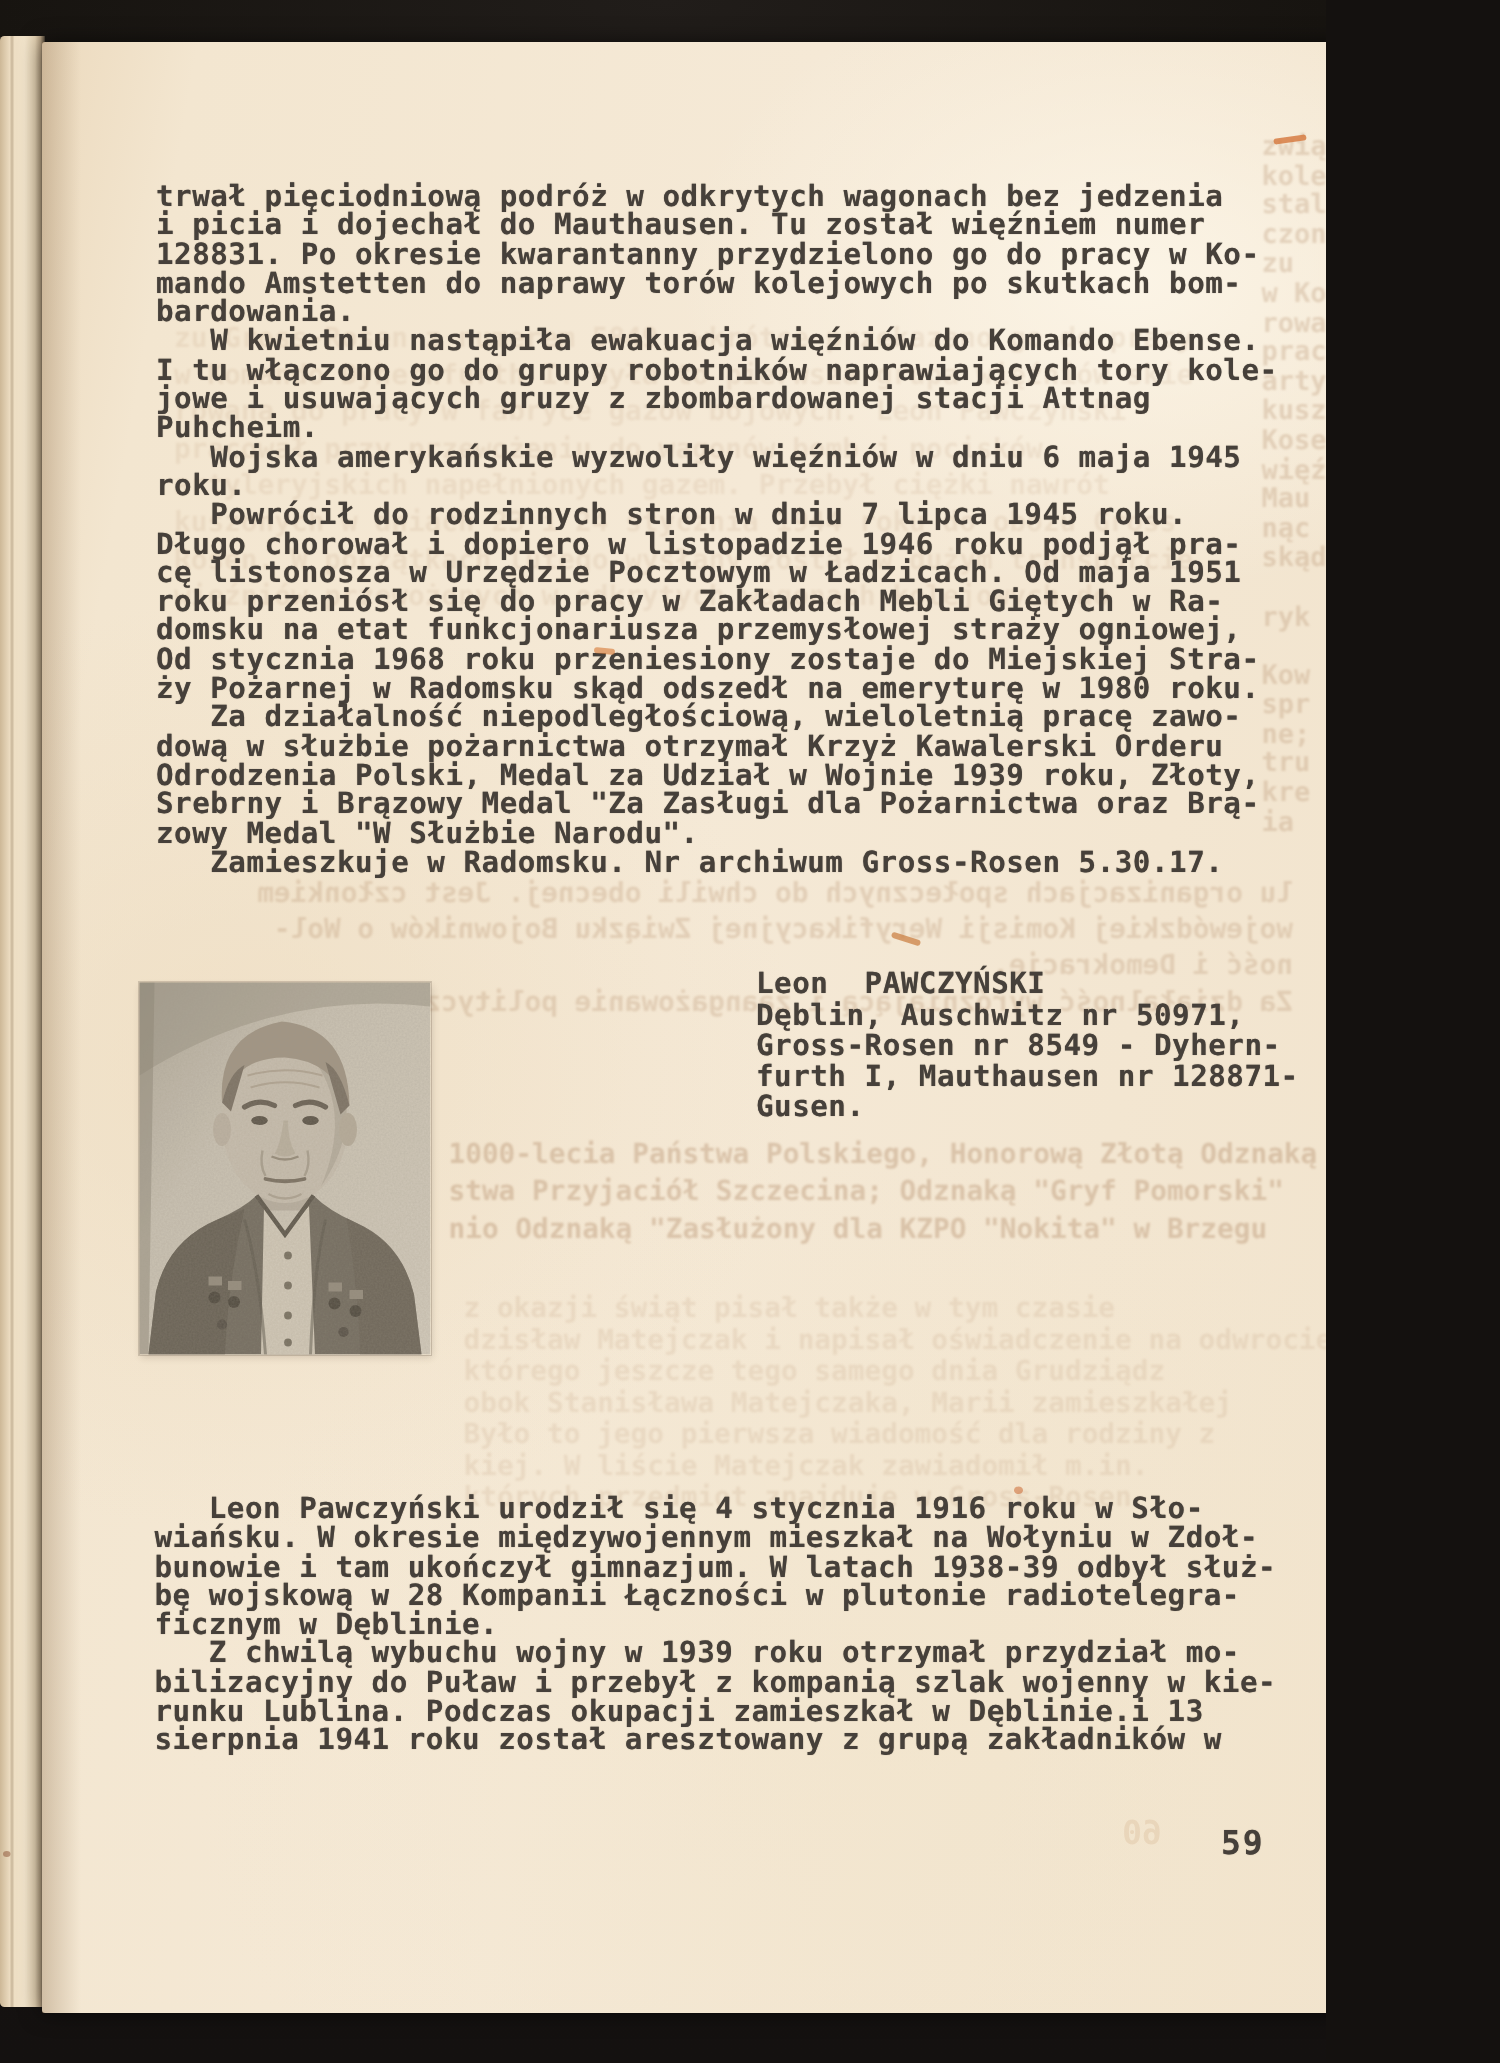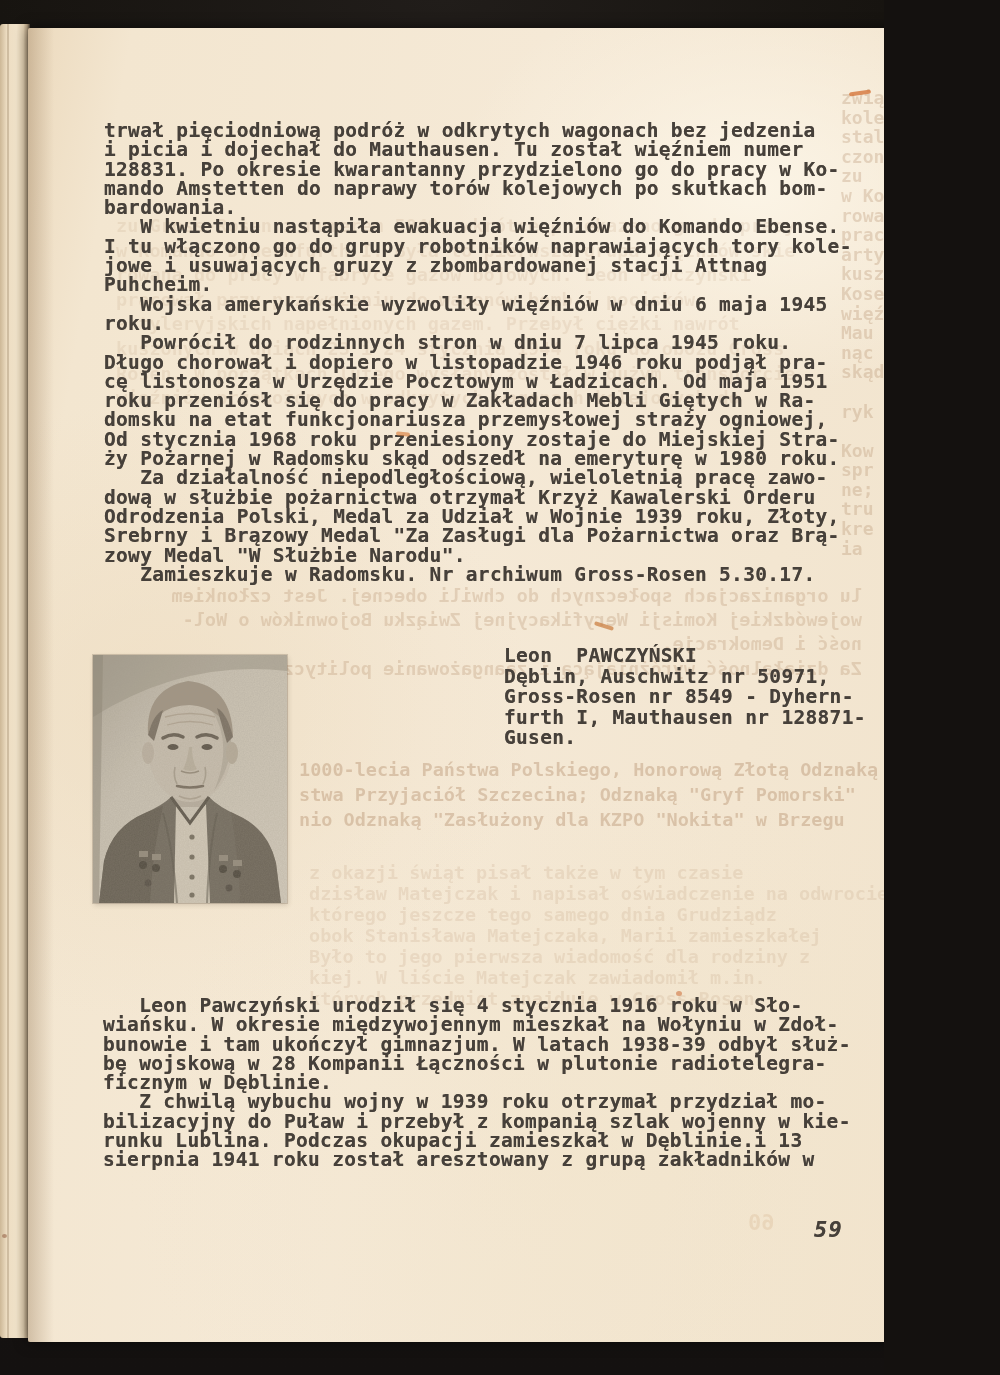--- a/index.html
+++ b/index.html
@@ -27,21 +27,21 @@
   .page-edge-highlight{position:absolute;left:956px;top:32px;width:10px;height:1306px;
       background:linear-gradient(90deg,#e8dcc6,#fcf8ee 45%,#c8bca4);
       border-radius:0 8px 3px 0;}
   
   .typed{position:absolute;font-family:"DejaVu Sans Mono",monospace;font-weight:bold;
       white-space:pre;color:#46403a;font-size:19.5px;line-height:19.3px;letter-spacing:.32px;
       text-shadow:0 0 .6px rgba(66,57,47,.6);}
   .block-top{left:104px;top:121px;}
   .caption{left:504px;top:646px;line-height:20.6px;}
   .block-bottom{left:103px;top:996px;}
-  .page-number{left:814px;top:1218px;font-size:22px;line-height:24px;letter-spacing:1.2px;font-style:italic;}
+  .page-number{left:814px;top:1218px;font-size:22px;line-height:24px;letter-spacing:1.2px;}
   
   .ghost{position:absolute;font-family:"DejaVu Sans Mono",monospace;font-weight:bold;
       white-space:pre;color:#a97f5b;filter:blur(.6px);}
   .g-right{left:841px;top:88px;font-size:18px;line-height:19.6px;opacity:.26;}
   .g-inter{left:116px;top:190px;font-size:18.5px;line-height:24.6px;opacity:.12;margin-top:24px;}
   .g-photo{left:295px;top:652px;font-size:18.5px;line-height:28px;opacity:.28;}
   .g-midm{left:118px;top:584px;width:744px;font-size:18.5px;line-height:24.2px;opacity:.24;transform:scaleX(-1);}
   .g-strong{left:299px;top:758px;font-size:18.5px;line-height:24.8px;opacity:.34;}
   .g-faint{left:289px;top:862px;font-size:18.5px;line-height:21px;opacity:.14;margin-left:20px;}
   .ghost-60{position:absolute;left:748px;top:1210px;font-family:"DejaVu Sans Mono",monospace;

